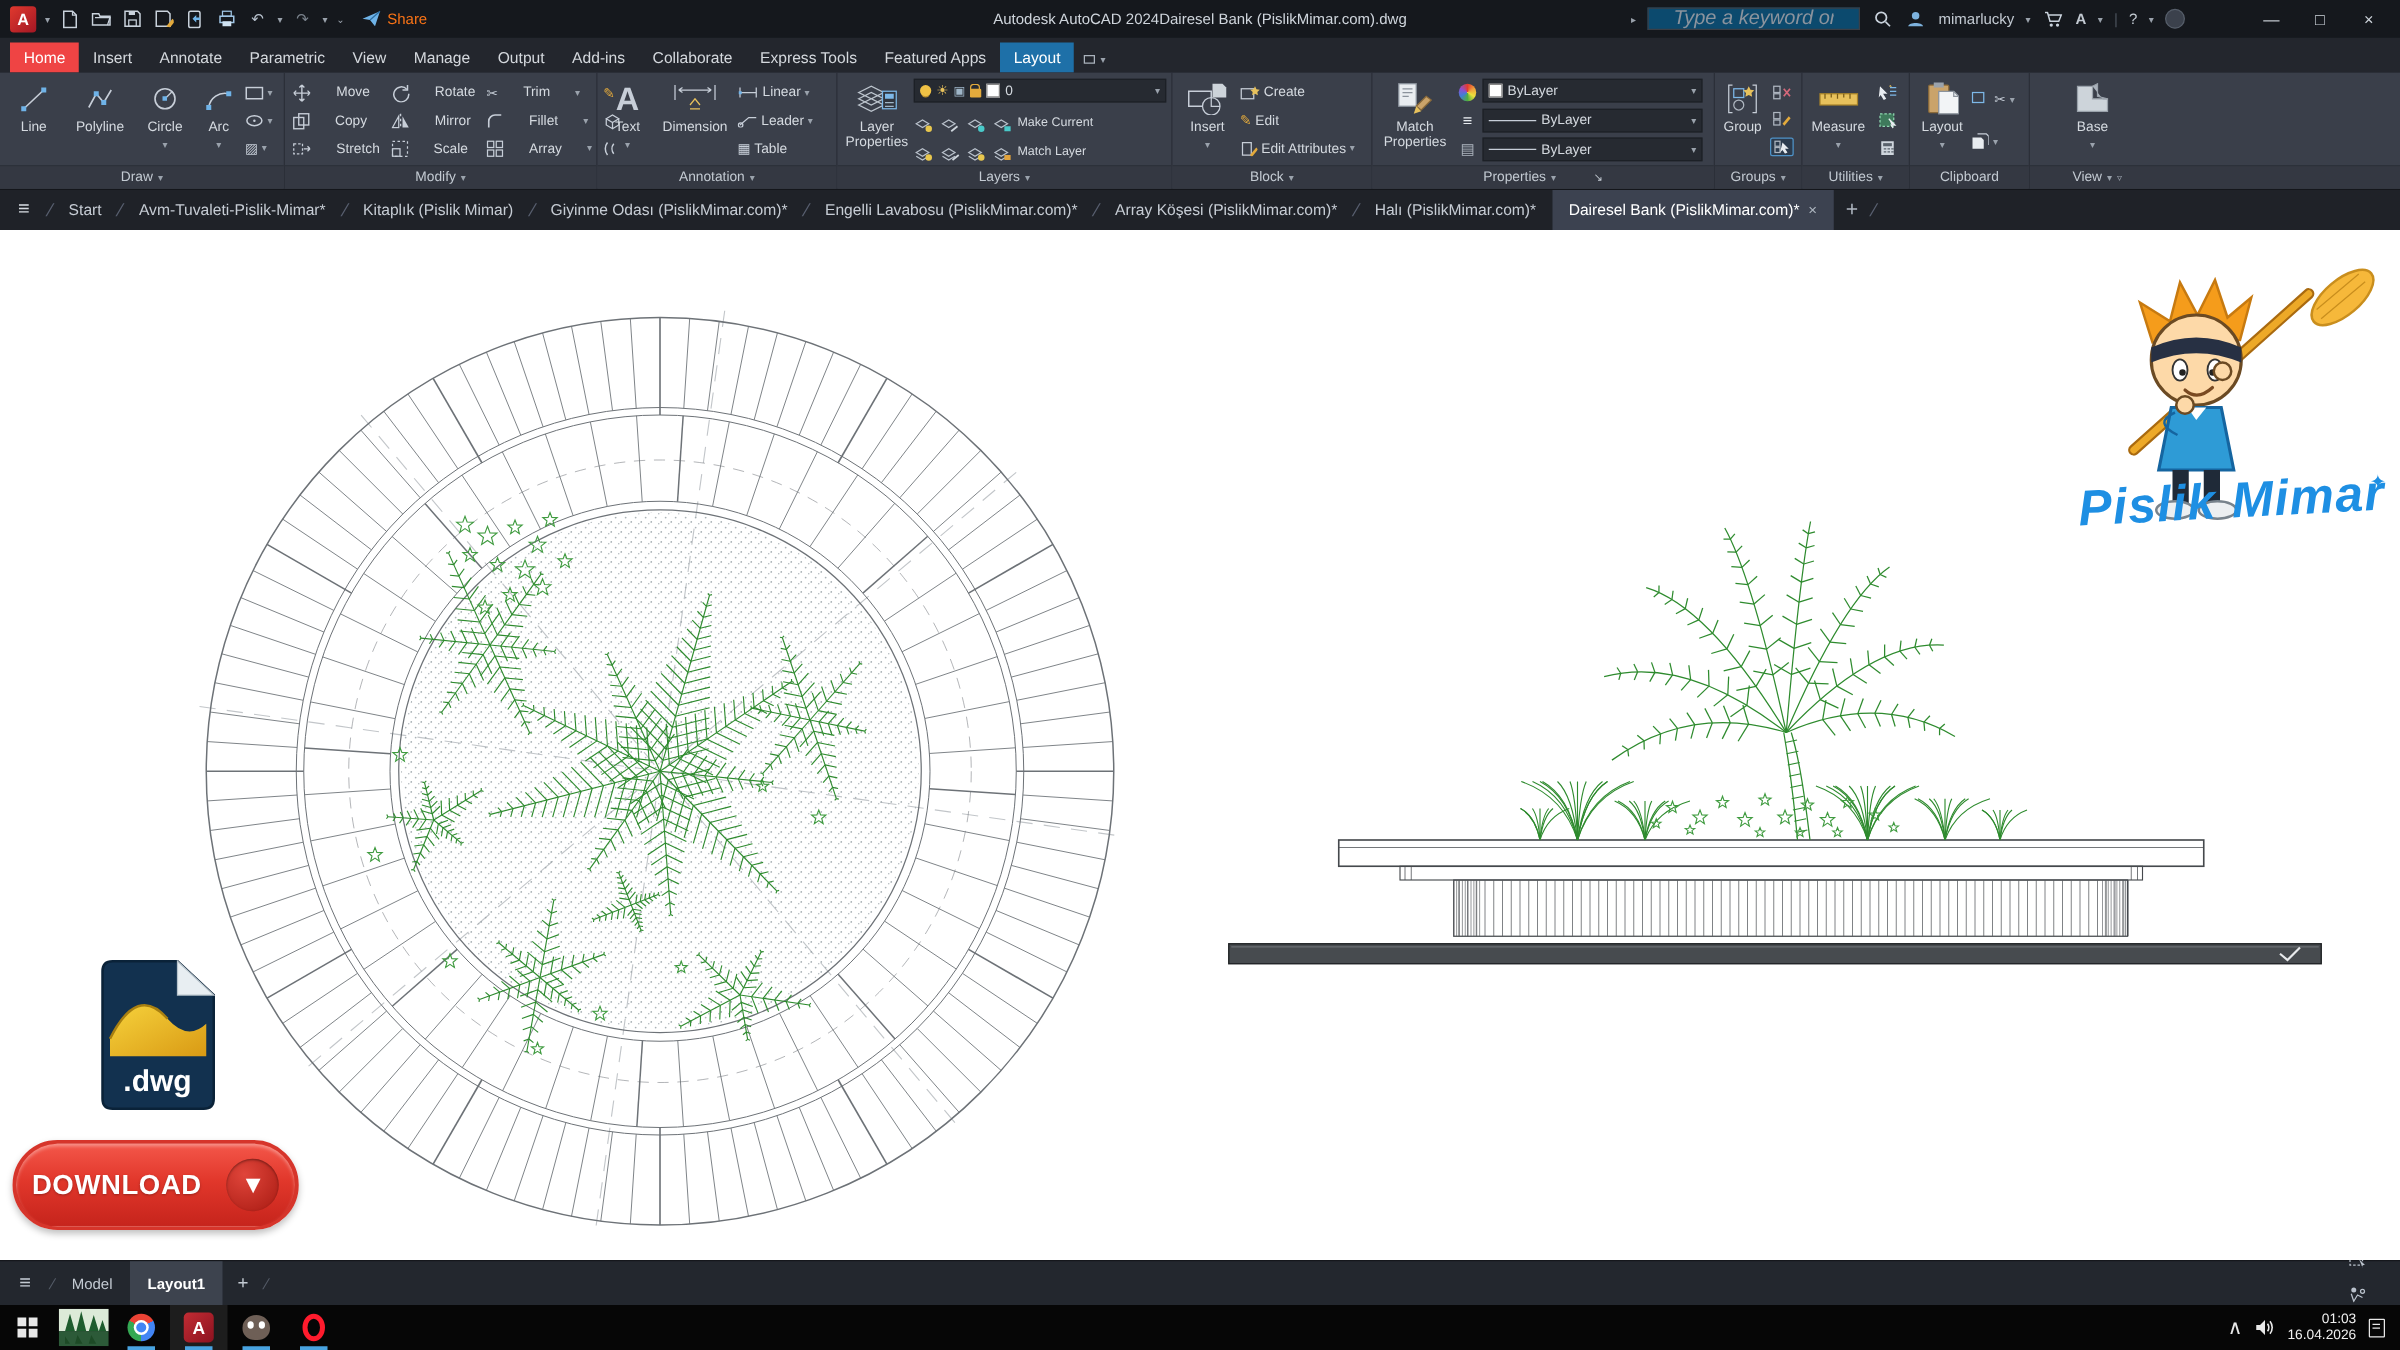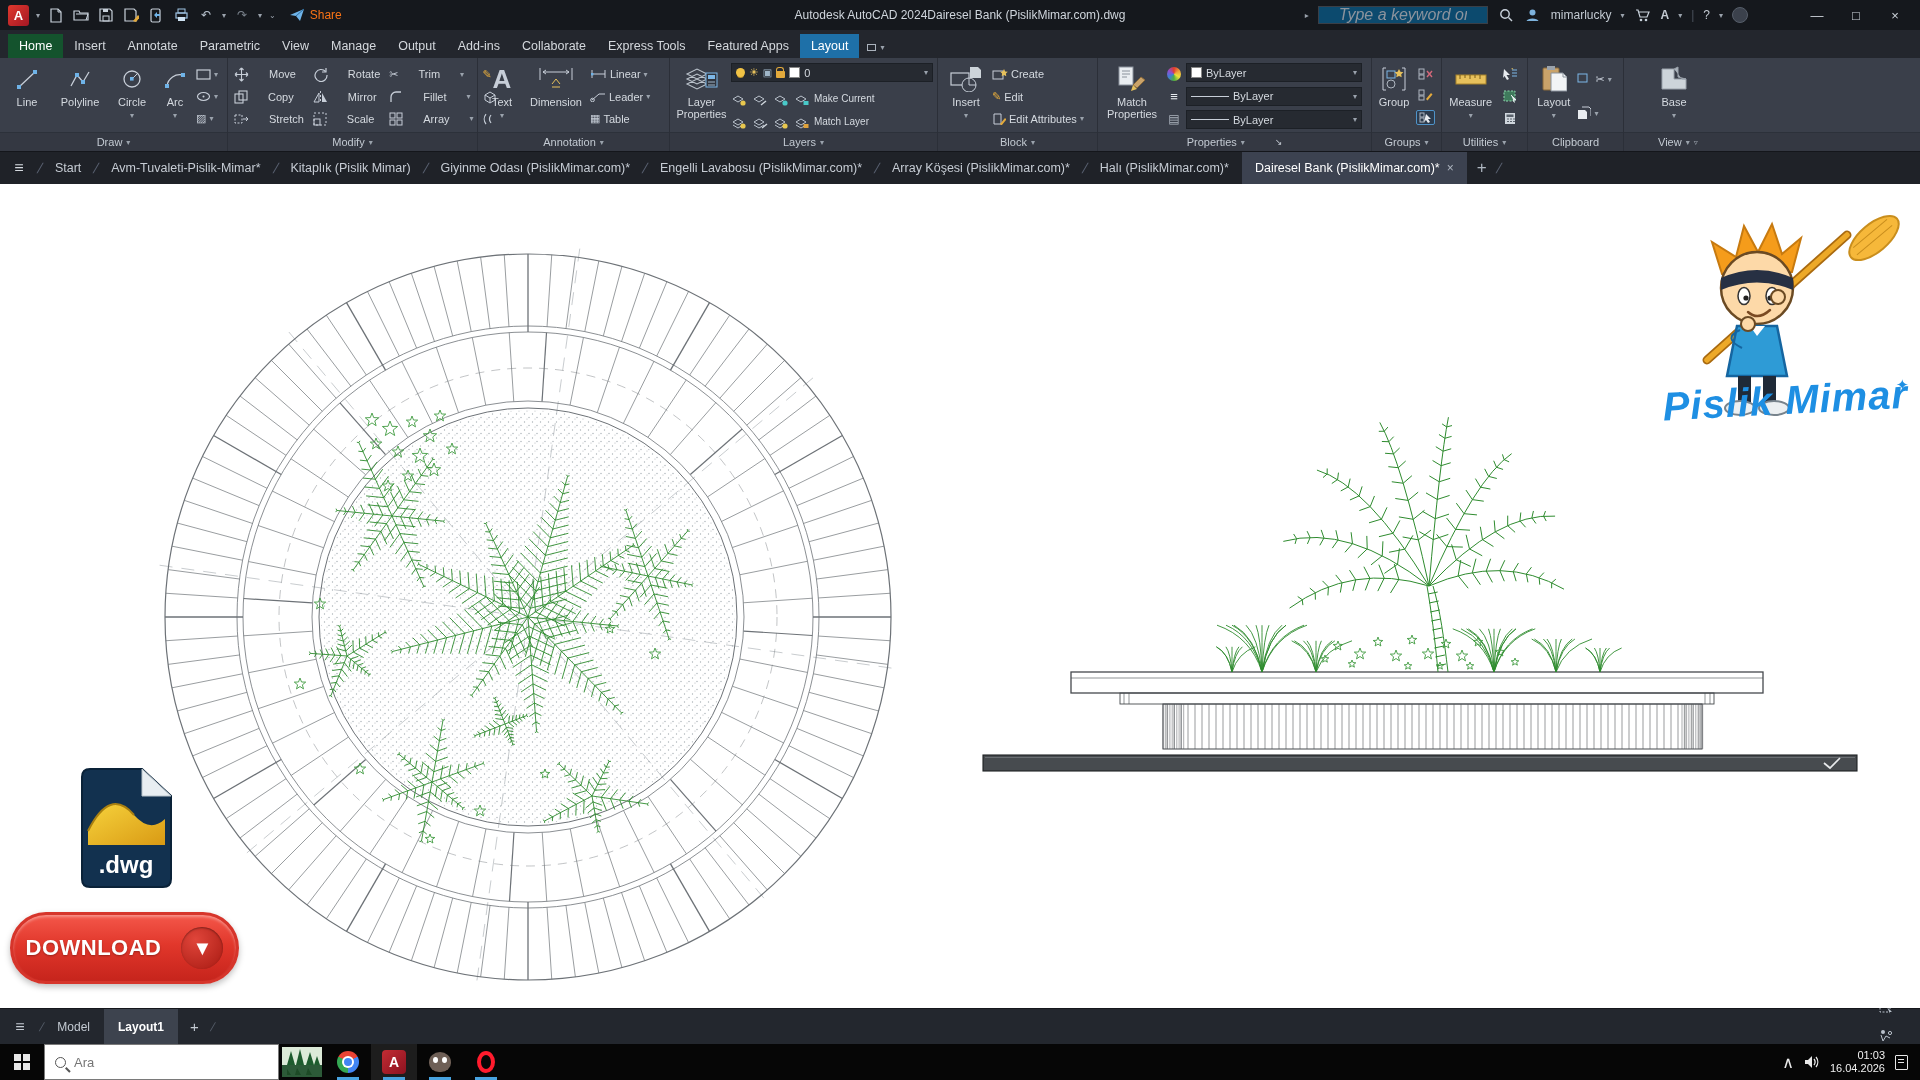--- a/index.html
+++ b/index.html
@@ -18,21 +18,21 @@
   .tb-title b{font-weight:normal;}
   .tb-right{margin-left:auto;display:flex;align-items:center;gap:9px;padding-right:10px;z-index:2;}
   .srch{width:170px;height:18px;background:#0c4a6e;border:1px solid #3a3f47;color:#d5dae0;font-size:16px;font-style:italic;padding:0 20px;}
   .srch::placeholder{color:#8b939d;font-style:italic;}
   .winbtn{width:30px;height:22px;display:flex;align-items:center;justify-content:center;color:#cfd5dc;font-size:13px;}
   .assist{width:16px;height:16px;border-radius:50%;background:#3b414c;border:1px solid #565e6a;}
 
   
   .rtabs{height:28px;background:#23262d;display:flex;align-items:flex-end;padding-left:8px;color:#d4d8dd;font-size:12.5px;}
   .rtab{padding:5px 11px;cursor:default;}
-  .rtab.home{background:#14532d;color:#fff;}
+  .rtab.home{background:#ef4444;color:#fff;}
   .rtab.active{background:#1e70a8;color:#fff;}
   .rmode{display:flex;align-items:center;gap:4px;margin-left:8px;padding-bottom:6px;color:#aab2bc;}
   .rmode .sq{width:9px;height:7px;border:1px solid #aab2bc;display:inline-block;}
 
   
   .ribbon{height:94px;background:#3a3f4a;display:flex;border-bottom:1px solid #14161b;}
   .panel{display:flex;flex-direction:column;border-right:1px solid #2b2f38;}
   .pbody{height:75px;display:flex;align-items:stretch;padding:3px 4px 0 4px;gap:2px;}
   .plabel{height:19px;background:#343842;border-top:1px solid #2c313a;display:flex;align-items:center;justify-content:center;gap:4px;font-size:11px;color:#c3cad2;}
   .bb{display:flex;flex-direction:column;align-items:center;justify-content:flex-start;padding-top:3px;gap:2px;font-size:11px;color:#d5dae0;text-align:center;line-height:12px;}
@@ -2172,24 +2172,20 @@
 
   <div class="taskbar">
     <div class="tstart">
         <span class="winlogo">
           <i></i>
           <i></i>
           <i></i>
           <i></i>
         </span>
       </div>
-    <div class="tsearch">
-      <span class="mag"></span>
-      <input placeholder="Ara" style="">
-    </div>
     <div class="tapp">
       <svg width="40" height="30">
           <rect width="40" height="18" fill="#dcead8"></rect>
           <rect y="18" width="40" height="12" fill="#2c5a38"></rect>
           <path d="M5 18L9 4l4 14zM14 18L18 2l4 16zM24 18L28 5l4 13zM32 18l3-9 3 9z" fill="#1e5c2e"></path>
           <path d="M5 22l4 6H5zM15 21l4 7h-6zM26 21l4 7h-6z" fill="#17431f" opacity=".7"></path>
         </svg>
     </div>
     <div class="tapp run">
         <span class="chrome"></span>

